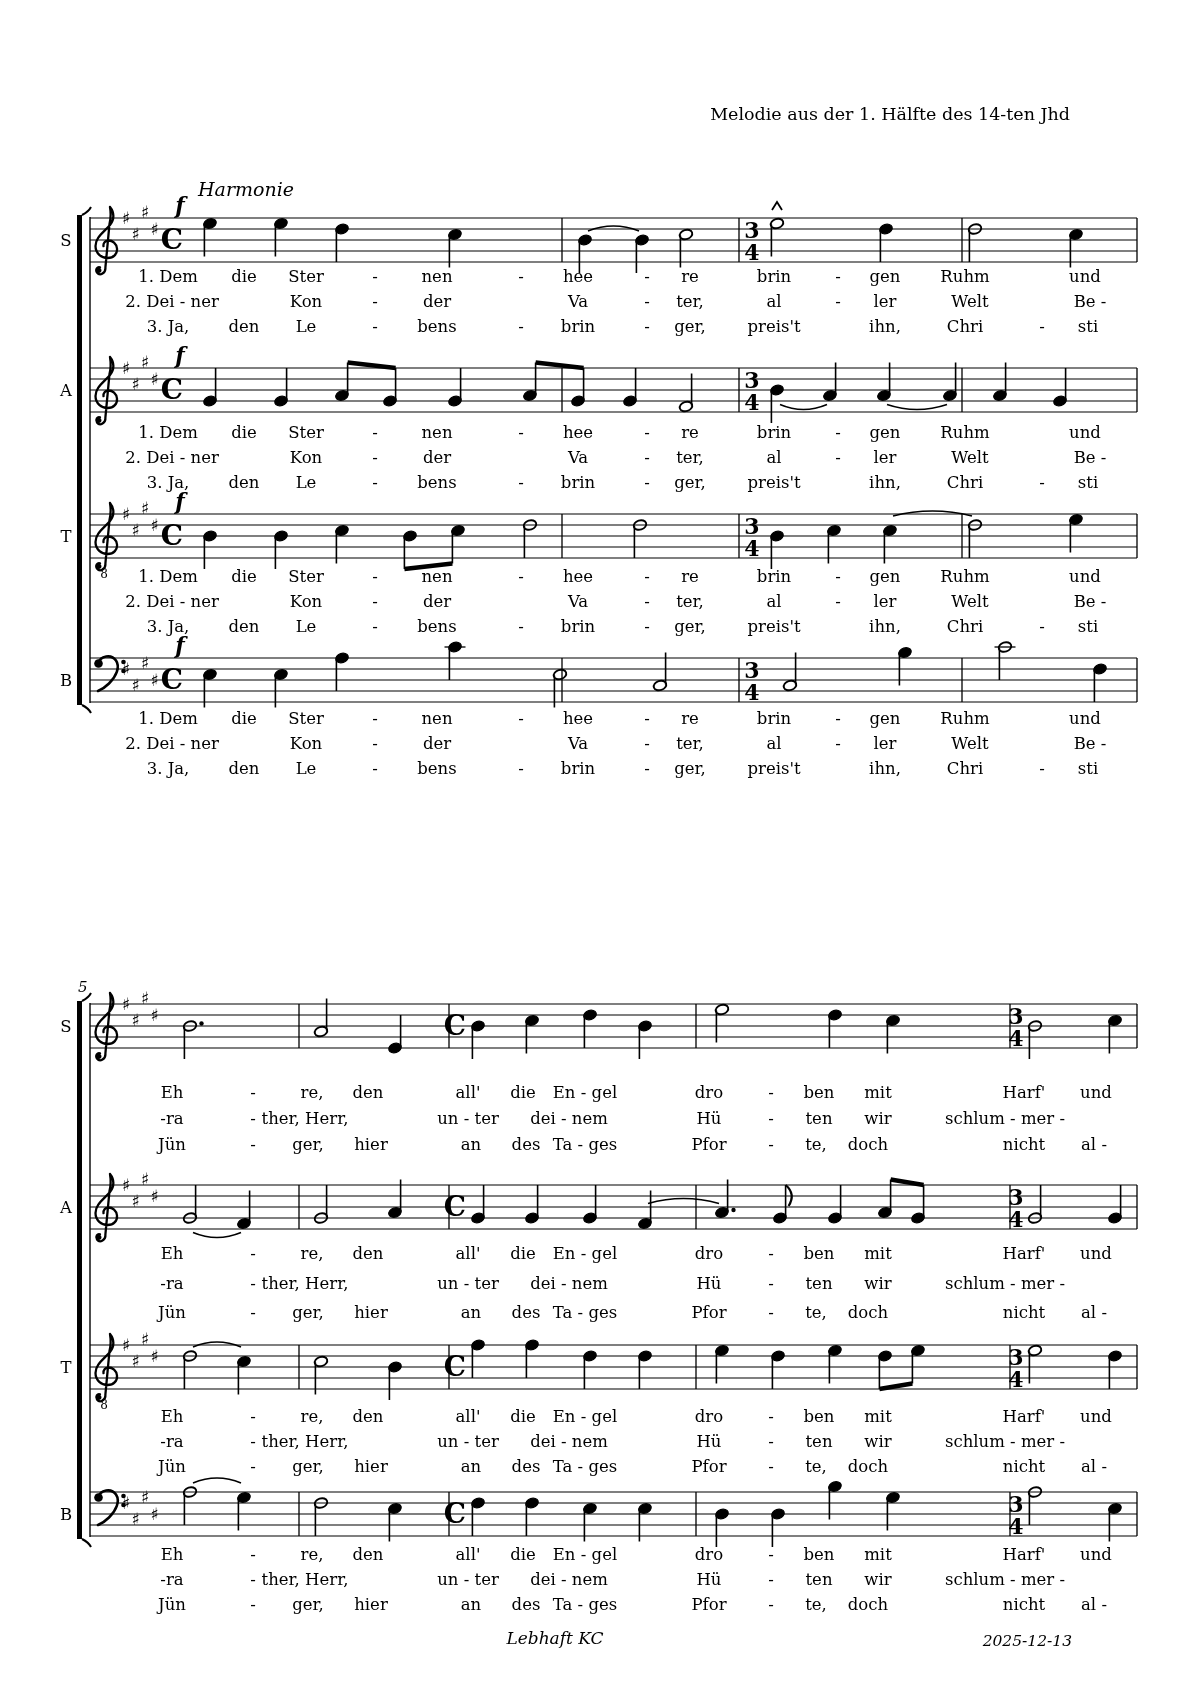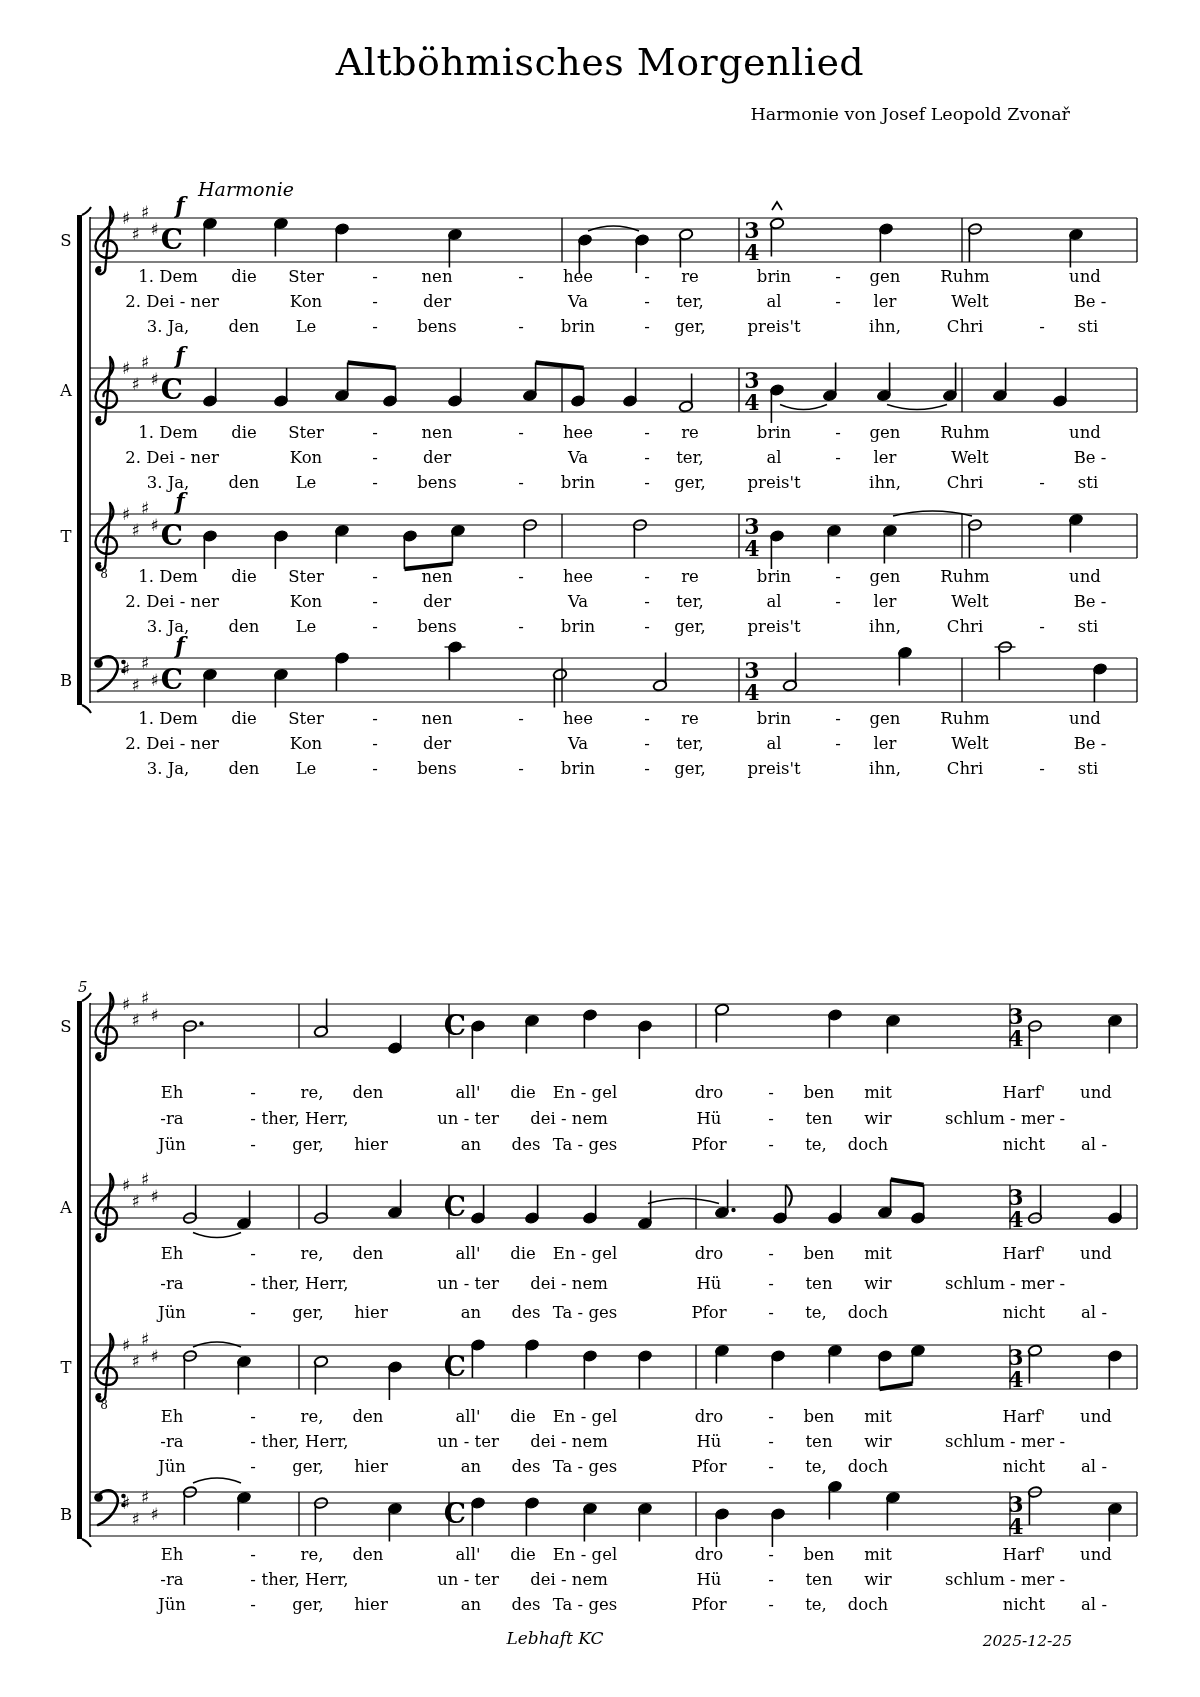--- a/index.html
+++ b/index.html
@@ -11,23 +11,22 @@
   .mnum{position:absolute;left:78px;top:978px;font-style:italic;font-size:15px;}
   .footer-c{position:absolute;left:455px;width:200px;top:1628px;text-align:center;font-style:italic;font-size:17px;}
   .footer-r{position:absolute;right:128px;top:1632px;font-style:italic;font-size:15.5px;}
   #score-svg{position:absolute;left:0;top:0;font-family:"DejaVu Serif",serif;}
   #lyrics-layer .syl{position:absolute;transform:translateX(-50%);font-size:16.5px;line-height:17px;white-space:pre;}
 </style>
 </head>
 <body>
 
 <div class="page">
-  <div class="title">Altböhmisches Morgenlied</div>
   <div class="credits">
-    <div>Harmonie von Josef Leopold Zvonař</div>
+    <div>Melodie aus der 1. Hälfte des 14-ten Jhd</div>
   </div>
   <div class="tempo">Harmonie</div>
   <div class="mnum">5</div>
 
   <svg id="score-svg" width="1200" height="1697" viewBox="0 0 1200 1697">
       <g>
         <rect x="77" y="215" width="5" height="490" fill="#000"></rect>
         <path d="M 82 215 C 86 213 89 211 91 207" stroke="#000" stroke-width="2" fill="none"></path>
         <path d="M 82 705 C 86 707 89 709 91 713" stroke="#000" stroke-width="2" fill="none"></path>
         <line x1="90" x2="90" y1="217" y2="703" stroke="#000" stroke-width="1.4"></line>
@@ -974,14 +973,14 @@
       <span class="syl" style="left: 585px; top: 1596px;">Ta - ges</span>
       <span class="syl" style="left: 709px; top: 1596px;">Pfor</span>
       <span class="syl" style="left: 771px; top: 1596px;">-</span>
       <span class="syl" style="left: 816px; top: 1596px;">te,</span>
       <span class="syl" style="left: 868px; top: 1596px;">doch</span>
       <span class="syl" style="left: 1024px; top: 1596px;">nicht</span>
       <span class="syl" style="left: 1094px; top: 1596px;">al -</span>
     </div>
 
   <div class="footer-c">Lebhaft KC</div>
-  <div class="footer-r">2025-12-25</div>
+  <div class="footer-r">2025-12-13</div>
 </div>
 
 </body></html>

